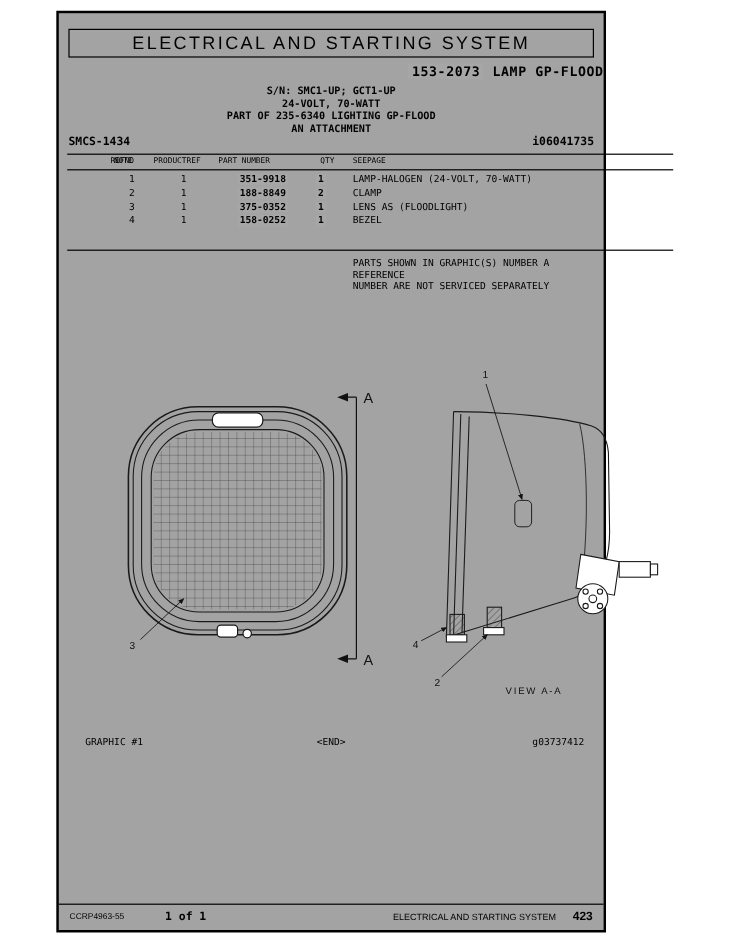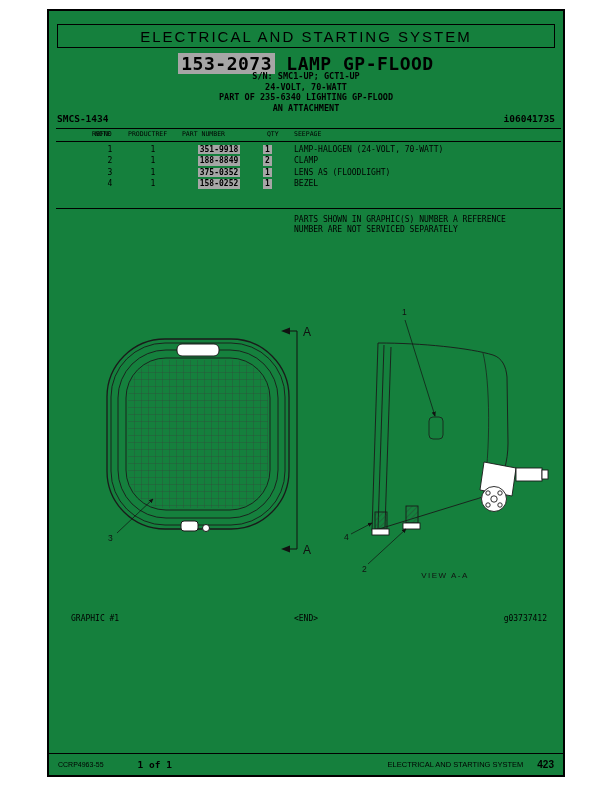--- a/index.html
+++ b/index.html
@@ -1,26 +1,26 @@
 <!DOCTYPE html>
 <html><head>
 <meta charset="utf-8">
 <style>
   * { margin:0; padding:0; box-sizing:border-box; }
   html,body { width:612px; height:792px; background:#fff; }
   body { position:relative; font-family:"DejaVu Sans Mono", monospace; color:#000; }
 
-  .sheet { position:absolute; left:47px; top:9px; width:518px; height:768px; border:2px solid #000; background:#15803d; }
+  .sheet { position:absolute; left:47px; top:9px; width:458px; height:768px; border:2px solid #000; background:#a3a3a3; }
 
   .header-box { position:absolute; left:8px; top:13px; right:8px; height:24px; border:1.5px solid #000;
     display:flex; align-items:center; justify-content:center;
     font-family:"Liberation Sans", sans-serif; font-size:15px; letter-spacing:2px; }
 
-  .title-line { position:absolute; top:42px; left:0; right:0; text-align:center;
-    font-size:18px; font-weight:bold; letter-spacing:.5px; }
+  .title-line { position:absolute; top:42px; left:0; right:0; text-align:right;
+    font-size:11px; font-weight:bold; letter-spacing:.5px; }
   .hl { background:#a6a6a6; padding:0 3px; }
 
   .subs { position:absolute; top:60px; left:0; right:0; text-align:center;
     font-size:8.5px; font-weight:bold; line-height:10.5px; }
 
   .meta-row { position:absolute; top:102px; left:8px; right:8px; display:flex;
     justify-content:space-between; font-size:9.5px; font-weight:bold; }
 
   .parts-table { position:absolute; top:117px; left:7px; width:505px; border-top:1px solid #000; }
   .t-head { display:grid; grid-template-columns:36px 36px 50px 82px 34px 229px 38px;

